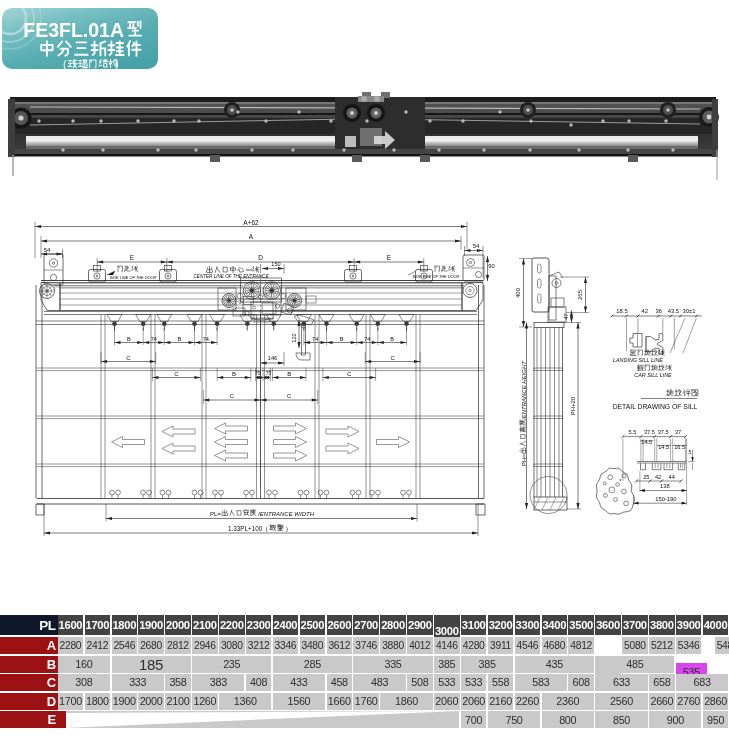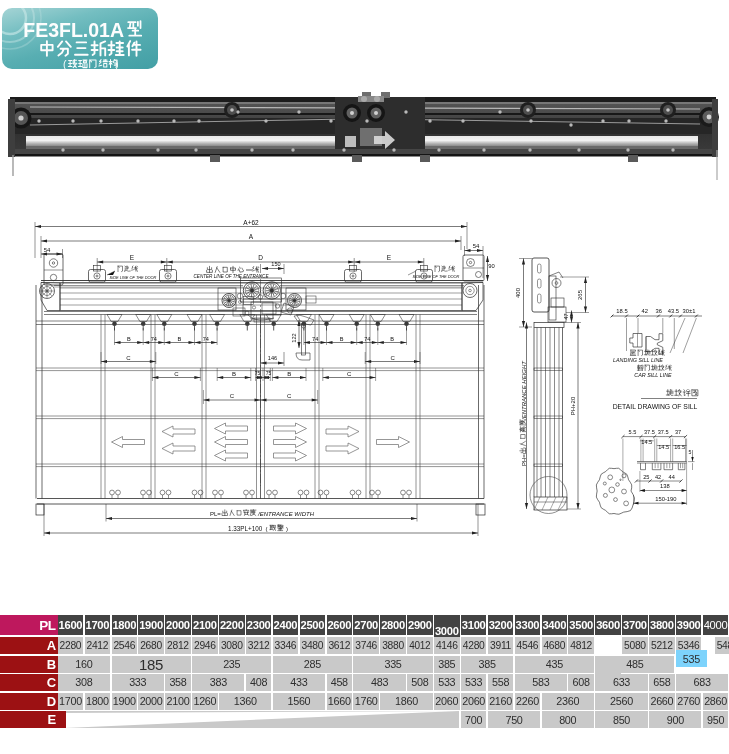--- a/index.html
+++ b/index.html
@@ -1001,21 +1001,21 @@
       <circle cx="611.8" cy="489.9" r="2.9" fill="none" stroke="#2b2b2b" stroke-width="0.55"></circle>
       <circle cx="624" cy="491.5" r="2.4" fill="none" stroke="#2b2b2b" stroke-width="0.55"></circle>
       <circle cx="605.4" cy="495.4" r="2.0" fill="none" stroke="#2b2b2b" stroke-width="0.55"></circle>
       <circle cx="615.5" cy="499.6" r="1.9" fill="none" stroke="#2b2b2b" stroke-width="0.55"></circle>
       <circle cx="626.1" cy="503.4" r="2.4" fill="none" stroke="#2b2b2b" stroke-width="0.55"></circle>
       <circle cx="620.5" cy="479.8" r="0.7" fill="none" stroke="#2b2b2b" stroke-width="0.55"></circle>
     </g>
 </svg>
 
 <div class="abs" style="left:0;top:613px;width:729px;height:141px;background:#fff;font-family:'Liberation Sans',sans-serif;">
-<div class="abs" style="left:0.0px;top:2.0px;width:55.8px;height:20.0px;background:#be185d;color:#fff;font-size:13.5px;font-weight:bold;display:flex;align-items:center;justify-content:flex-end;padding-right:8px;letter-spacing:-0.3px;">PL</div>
+<div class="abs" style="left:0.0px;top:2.0px;width:55.8px;height:20.0px;background:#0f172a;color:#fff;font-size:13.5px;font-weight:bold;display:flex;align-items:center;justify-content:flex-end;padding-right:8px;letter-spacing:-0.3px;">PL</div>
     <div class="abs" style="left:57.7px;top:2.0px;width:25.5px;height:20.0px;background:#434343;color:#fff;font-size:11.2px;font-weight:bold;display:flex;align-items:center;justify-content:center;letter-spacing:-0.3px;">1600</div>
     <div class="abs" style="left:84.6px;top:2.0px;width:25.5px;height:20.0px;background:#434343;color:#fff;font-size:11.2px;font-weight:bold;display:flex;align-items:center;justify-content:center;letter-spacing:-0.3px;">1700</div>
     <div class="abs" style="left:111.5px;top:2.0px;width:25.5px;height:20.0px;background:#434343;color:#fff;font-size:11.2px;font-weight:bold;display:flex;align-items:center;justify-content:center;letter-spacing:-0.3px;">1800</div>
     <div class="abs" style="left:138.3px;top:2.0px;width:25.5px;height:20.0px;background:#434343;color:#fff;font-size:11.2px;font-weight:bold;display:flex;align-items:center;justify-content:center;letter-spacing:-0.3px;">1900</div>
     <div class="abs" style="left:165.2px;top:2.0px;width:25.5px;height:20.0px;background:#434343;color:#fff;font-size:11.2px;font-weight:bold;display:flex;align-items:center;justify-content:center;letter-spacing:-0.3px;">2000</div>
     <div class="abs" style="left:192.1px;top:2.0px;width:25.5px;height:20.0px;background:#434343;color:#fff;font-size:11.2px;font-weight:bold;display:flex;align-items:center;justify-content:center;letter-spacing:-0.3px;">2100</div>
     <div class="abs" style="left:219.0px;top:2.0px;width:25.5px;height:20.0px;background:#434343;color:#fff;font-size:11.2px;font-weight:bold;display:flex;align-items:center;justify-content:center;letter-spacing:-0.3px;">2200</div>
     <div class="abs" style="left:245.9px;top:2.0px;width:25.5px;height:20.0px;background:#434343;color:#fff;font-size:11.2px;font-weight:bold;display:flex;align-items:center;justify-content:center;letter-spacing:-0.3px;">2300</div>
     <div class="abs" style="left:272.7px;top:2.0px;width:25.5px;height:20.0px;background:#434343;color:#fff;font-size:11.2px;font-weight:bold;display:flex;align-items:center;justify-content:center;letter-spacing:-0.3px;">2400</div>
     <div class="abs" style="left:299.6px;top:2.0px;width:25.5px;height:20.0px;background:#434343;color:#fff;font-size:11.2px;font-weight:bold;display:flex;align-items:center;justify-content:center;letter-spacing:-0.3px;">2500</div>
@@ -1026,21 +1026,21 @@
     <div class="abs" style="left:434.0px;top:2.0px;width:25.5px;height:32px;background:#434343;color:#fff;font-size:11.2px;font-weight:bold;display:flex;align-items:center;justify-content:center;letter-spacing:-0.3px;">3000</div>
     <div class="abs" style="left:460.9px;top:2.0px;width:25.5px;height:20.0px;background:#434343;color:#fff;font-size:11.2px;font-weight:bold;display:flex;align-items:center;justify-content:center;letter-spacing:-0.3px;">3100</div>
     <div class="abs" style="left:487.8px;top:2.0px;width:25.5px;height:20.0px;background:#434343;color:#fff;font-size:11.2px;font-weight:bold;display:flex;align-items:center;justify-content:center;letter-spacing:-0.3px;">3200</div>
     <div class="abs" style="left:514.7px;top:2.0px;width:25.5px;height:20.0px;background:#434343;color:#fff;font-size:11.2px;font-weight:bold;display:flex;align-items:center;justify-content:center;letter-spacing:-0.3px;">3300</div>
     <div class="abs" style="left:541.5px;top:2.0px;width:25.5px;height:20.0px;background:#434343;color:#fff;font-size:11.2px;font-weight:bold;display:flex;align-items:center;justify-content:center;letter-spacing:-0.3px;">3400</div>
     <div class="abs" style="left:568.4px;top:2.0px;width:25.5px;height:20.0px;background:#434343;color:#fff;font-size:11.2px;font-weight:bold;display:flex;align-items:center;justify-content:center;letter-spacing:-0.3px;">3500</div>
     <div class="abs" style="left:595.3px;top:2.0px;width:25.5px;height:20.0px;background:#434343;color:#fff;font-size:11.2px;font-weight:bold;display:flex;align-items:center;justify-content:center;letter-spacing:-0.3px;">3600</div>
     <div class="abs" style="left:622.2px;top:2.0px;width:25.5px;height:20.0px;background:#434343;color:#fff;font-size:11.2px;font-weight:bold;display:flex;align-items:center;justify-content:center;letter-spacing:-0.3px;">3700</div>
     <div class="abs" style="left:649.1px;top:2.0px;width:25.5px;height:20.0px;background:#434343;color:#fff;font-size:11.2px;font-weight:bold;display:flex;align-items:center;justify-content:center;letter-spacing:-0.3px;">3800</div>
     <div class="abs" style="left:675.9px;top:2.0px;width:25.5px;height:20.0px;background:#434343;color:#fff;font-size:11.2px;font-weight:bold;display:flex;align-items:center;justify-content:center;letter-spacing:-0.3px;">3900</div>
-    <div class="abs" style="left:702.8px;top:2.0px;width:25.5px;height:20.0px;background:#434343;color:#fff;font-size:11.2px;font-weight:normal;display:flex;align-items:center;justify-content:center;letter-spacing:-0.3px;">4000</div>
+    <div class="abs" style="left:702.8px;top:2.0px;width:25.5px;height:20.0px;background:#434343;color:#fff;font-size:11.2px;font-weight:bold;display:flex;align-items:center;justify-content:center;letter-spacing:-0.3px;">4000</div>
 <div class="abs" style="left:0.0px;top:23.7px;width:55.8px;height:17.3px;background:#9c1113;color:#fff;font-size:13px;font-weight:bold;display:flex;align-items:center;justify-content:flex-end;padding-right:10px;letter-spacing:-0.3px;">A</div>
     <div class="abs" style="left:57.7px;top:23.7px;width:25.5px;height:17.3px;background:#c9c9c9;color:#2e2e2e;font-size:10.3px;display:flex;align-items:center;justify-content:center;letter-spacing:-0.3px;">2280</div>
     <div class="abs" style="left:84.6px;top:23.7px;width:25.5px;height:17.3px;background:#c9c9c9;color:#2e2e2e;font-size:10.3px;display:flex;align-items:center;justify-content:center;letter-spacing:-0.3px;">2412</div>
     <div class="abs" style="left:111.5px;top:23.7px;width:25.5px;height:17.3px;background:#c9c9c9;color:#2e2e2e;font-size:10.3px;display:flex;align-items:center;justify-content:center;letter-spacing:-0.3px;">2546</div>
     <div class="abs" style="left:138.3px;top:23.7px;width:25.5px;height:17.3px;background:#c9c9c9;color:#2e2e2e;font-size:10.3px;display:flex;align-items:center;justify-content:center;letter-spacing:-0.3px;">2680</div>
     <div class="abs" style="left:165.2px;top:23.7px;width:25.5px;height:17.3px;background:#c9c9c9;color:#2e2e2e;font-size:10.3px;display:flex;align-items:center;justify-content:center;letter-spacing:-0.3px;">2812</div>
     <div class="abs" style="left:192.1px;top:23.7px;width:25.5px;height:17.3px;background:#c9c9c9;color:#2e2e2e;font-size:10.3px;display:flex;align-items:center;justify-content:center;letter-spacing:-0.3px;">2946</div>
     <div class="abs" style="left:219.0px;top:23.7px;width:25.5px;height:17.3px;background:#c9c9c9;color:#2e2e2e;font-size:10.3px;display:flex;align-items:center;justify-content:center;letter-spacing:-0.3px;">3080</div>
     <div class="abs" style="left:245.9px;top:23.7px;width:25.5px;height:17.3px;background:#c9c9c9;color:#2e2e2e;font-size:10.3px;display:flex;align-items:center;justify-content:center;letter-spacing:-0.3px;">3212</div>
     <div class="abs" style="left:272.7px;top:23.7px;width:25.5px;height:17.3px;background:#c9c9c9;color:#2e2e2e;font-size:10.3px;display:flex;align-items:center;justify-content:center;letter-spacing:-0.3px;">3346</div>
@@ -1063,21 +1063,21 @@
 <div class="abs" style="left:0.0px;top:42.5px;width:55.8px;height:17.0px;background:#9c1113;color:#fff;font-size:13px;font-weight:bold;display:flex;align-items:center;justify-content:flex-end;padding-right:10px;letter-spacing:-0.3px;">B</div>
     <div class="abs" style="left:57.7px;top:42.5px;width:52.4px;height:17.0px;background:#c9c9c9;color:#2e2e2e;font-size:10.8px;display:flex;align-items:center;justify-content:center;letter-spacing:-0.3px;">160</div>
     <div class="abs" style="left:111.5px;top:42.5px;width:79.2px;height:17.0px;background:#c9c9c9;color:#2e2e2e;font-size:15px;display:flex;align-items:center;justify-content:center;letter-spacing:-0.3px;">185</div>
     <div class="abs" style="left:192.1px;top:42.5px;width:79.2px;height:17.0px;background:#c9c9c9;color:#2e2e2e;font-size:10.8px;display:flex;align-items:center;justify-content:center;letter-spacing:-0.3px;">235</div>
     <div class="abs" style="left:272.7px;top:42.5px;width:79.2px;height:17.0px;background:#c9c9c9;color:#2e2e2e;font-size:10.8px;display:flex;align-items:center;justify-content:center;letter-spacing:-0.3px;">285</div>
     <div class="abs" style="left:353.4px;top:42.5px;width:79.2px;height:17.0px;background:#c9c9c9;color:#2e2e2e;font-size:10.8px;display:flex;align-items:center;justify-content:center;letter-spacing:-0.3px;">335</div>
     <div class="abs" style="left:434.0px;top:42.5px;width:25.5px;height:17.0px;background:#c9c9c9;color:#2e2e2e;font-size:10.8px;display:flex;align-items:center;justify-content:center;letter-spacing:-0.3px;">385</div>
     <div class="abs" style="left:460.9px;top:42.5px;width:52.4px;height:17.0px;background:#c9c9c9;color:#2e2e2e;font-size:10.8px;display:flex;align-items:center;justify-content:center;letter-spacing:-0.3px;">385</div>
     <div class="abs" style="left:514.7px;top:42.5px;width:79.2px;height:17.0px;background:#c9c9c9;color:#2e2e2e;font-size:10.8px;display:flex;align-items:center;justify-content:center;letter-spacing:-0.3px;">435</div>
     <div class="abs" style="left:595.3px;top:42.5px;width:79.2px;height:17.0px;background:#c9c9c9;color:#2e2e2e;font-size:10.8px;display:flex;align-items:center;justify-content:center;letter-spacing:-0.3px;">485</div>
-    <div class="abs" style="left:675.9px;top:37px;width:31px;height:17.0px;background:#7dd3fc;color:#2e2e2e;font-size:10.8px;display:flex;align-items:center;justify-content:center;letter-spacing:-0.3px;">535</div>
+    <div class="abs" style="left:675.9px;top:50px;width:31px;height:17.0px;background:#d946ef;color:#2e2e2e;font-size:10.8px;display:flex;align-items:center;justify-content:center;letter-spacing:-0.3px;">535</div>
 <div class="abs" style="left:0.0px;top:60.8px;width:55.8px;height:17.2px;background:#9c1113;color:#fff;font-size:13px;font-weight:bold;display:flex;align-items:center;justify-content:flex-end;padding-right:10px;letter-spacing:-0.3px;">C</div>
     <div class="abs" style="left:57.7px;top:60.8px;width:52.4px;height:17.2px;background:#c9c9c9;color:#2e2e2e;font-size:10.8px;display:flex;align-items:center;justify-content:center;letter-spacing:-0.3px;">308</div>
     <div class="abs" style="left:111.5px;top:60.8px;width:52.4px;height:17.2px;background:#c9c9c9;color:#2e2e2e;font-size:10.8px;display:flex;align-items:center;justify-content:center;letter-spacing:-0.3px;">333</div>
     <div class="abs" style="left:165.2px;top:60.8px;width:25.5px;height:17.2px;background:#c9c9c9;color:#2e2e2e;font-size:10.8px;display:flex;align-items:center;justify-content:center;letter-spacing:-0.3px;">358</div>
     <div class="abs" style="left:192.1px;top:60.8px;width:52.4px;height:17.2px;background:#c9c9c9;color:#2e2e2e;font-size:10.8px;display:flex;align-items:center;justify-content:center;letter-spacing:-0.3px;">383</div>
     <div class="abs" style="left:245.9px;top:60.8px;width:25.5px;height:17.2px;background:#c9c9c9;color:#2e2e2e;font-size:10.8px;display:flex;align-items:center;justify-content:center;letter-spacing:-0.3px;">408</div>
     <div class="abs" style="left:272.7px;top:60.8px;width:52.4px;height:17.2px;background:#c9c9c9;color:#2e2e2e;font-size:10.8px;display:flex;align-items:center;justify-content:center;letter-spacing:-0.3px;">433</div>
     <div class="abs" style="left:326.5px;top:60.8px;width:25.5px;height:17.2px;background:#c9c9c9;color:#2e2e2e;font-size:10.8px;display:flex;align-items:center;justify-content:center;letter-spacing:-0.3px;">458</div>
     <div class="abs" style="left:353.4px;top:60.8px;width:52.4px;height:17.2px;background:#c9c9c9;color:#2e2e2e;font-size:10.8px;display:flex;align-items:center;justify-content:center;letter-spacing:-0.3px;">483</div>
     <div class="abs" style="left:407.1px;top:60.8px;width:25.5px;height:17.2px;background:#c9c9c9;color:#2e2e2e;font-size:10.8px;display:flex;align-items:center;justify-content:center;letter-spacing:-0.3px;">508</div>

